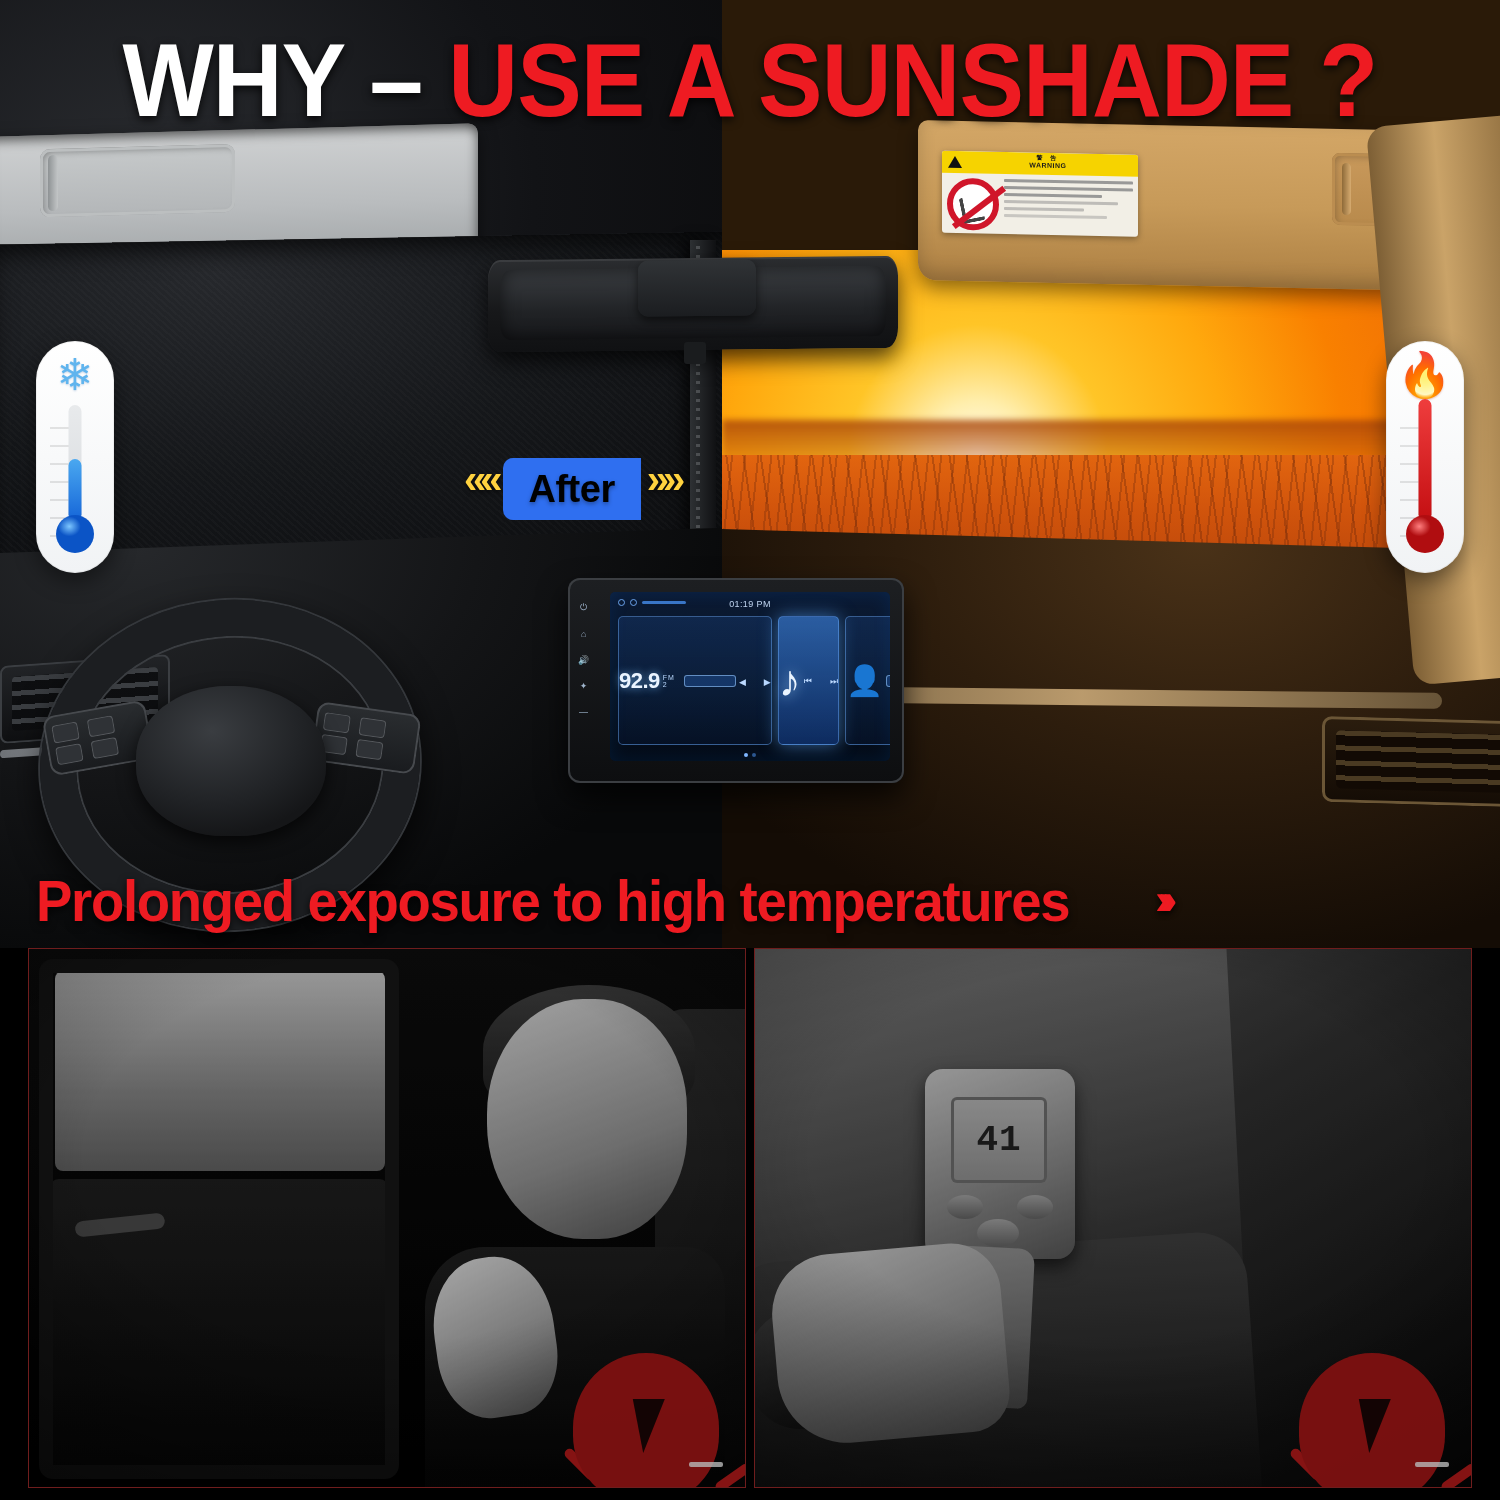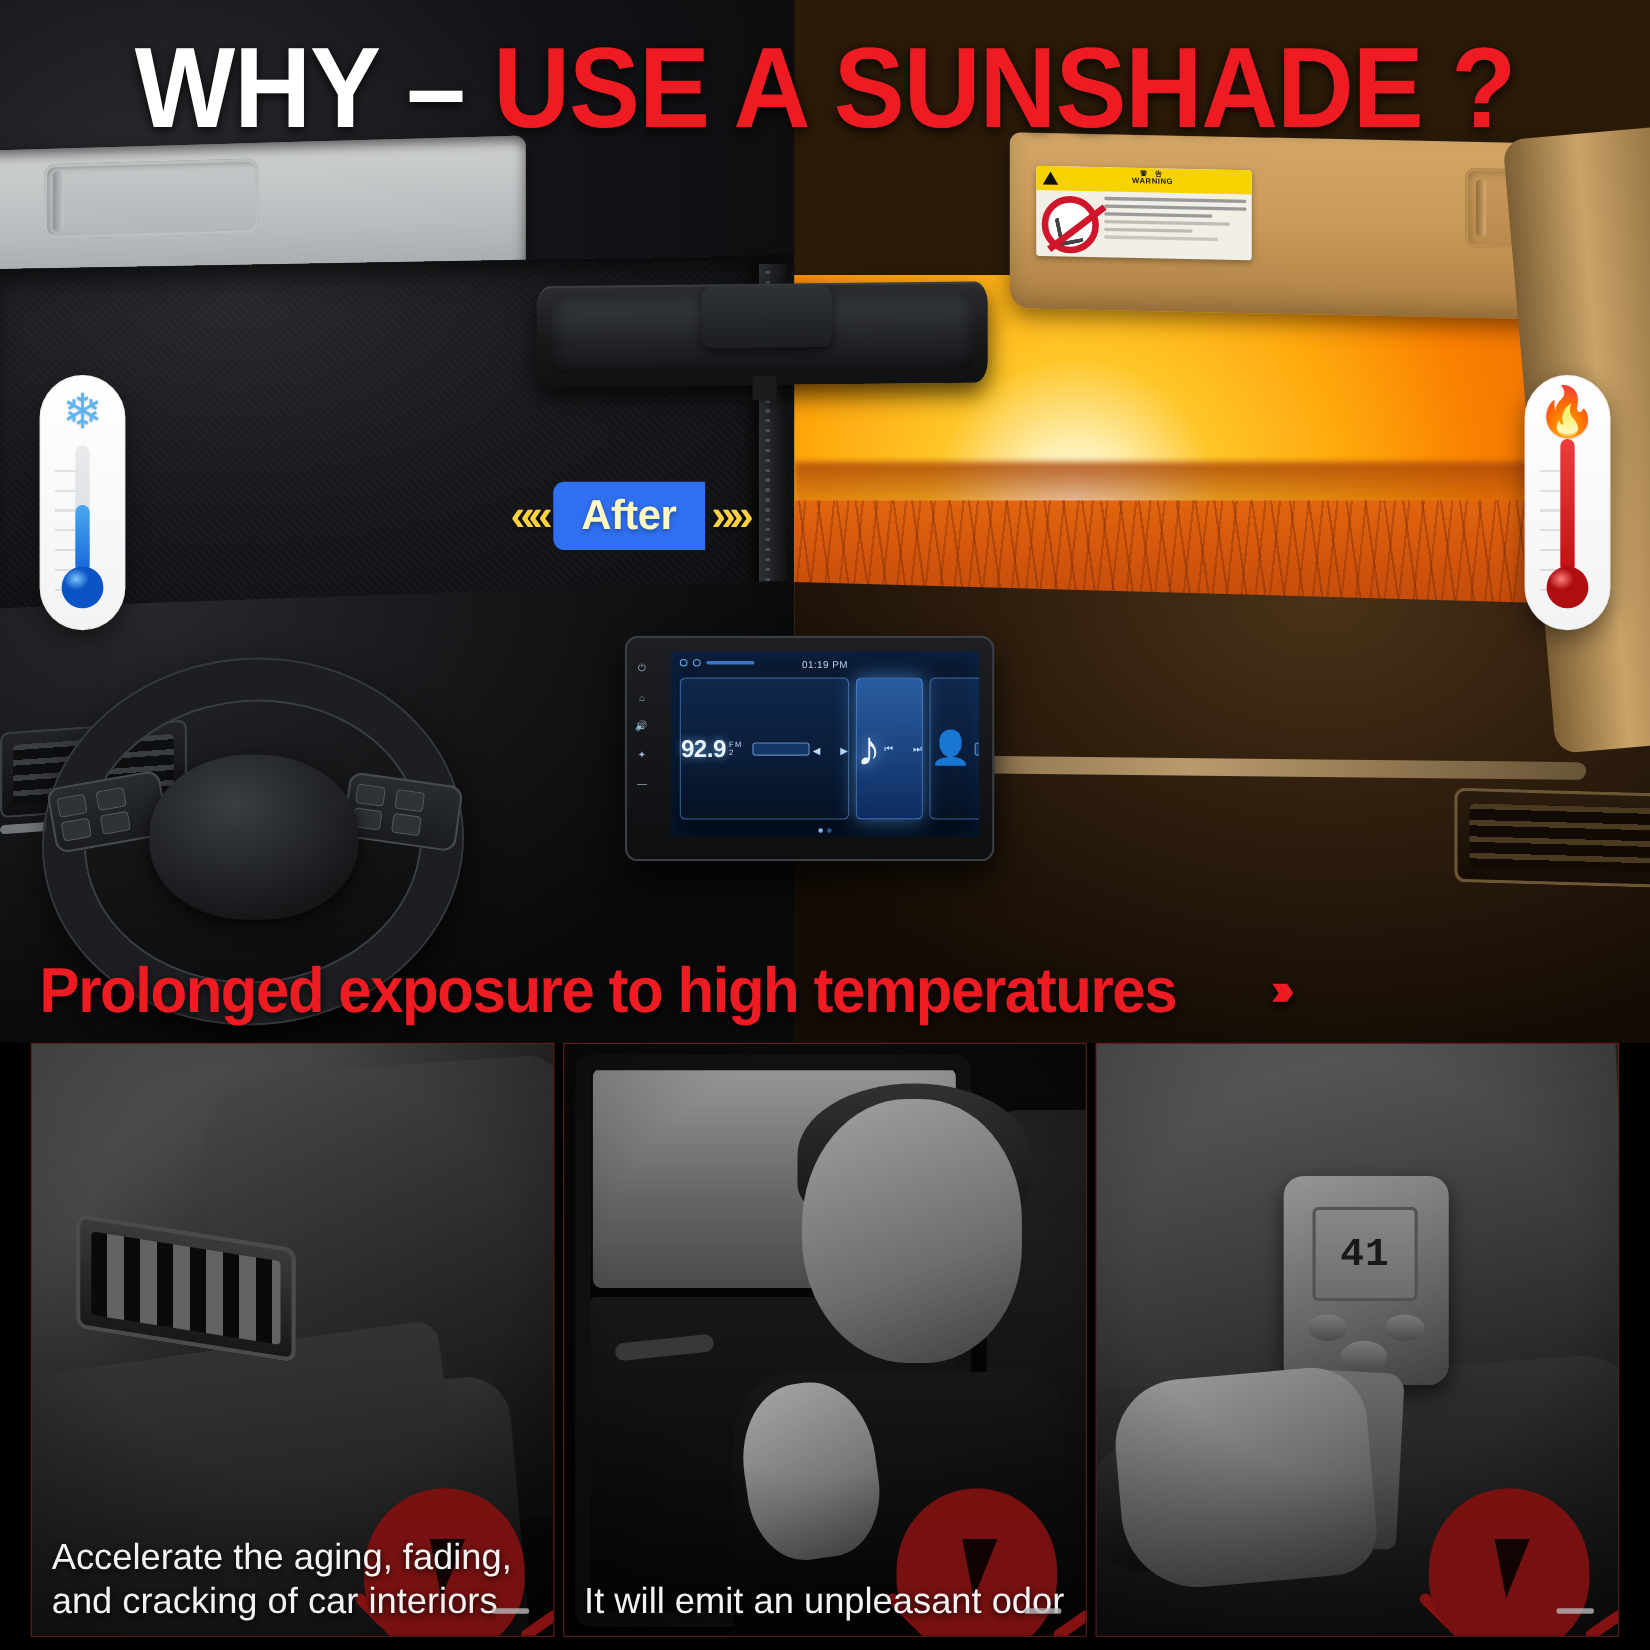--- a/index.html
+++ b/index.html
@@ -356,22 +356,22 @@
     position:absolute; left:458px; top:438px; z-index:9;
     display:flex; align-items:center; gap:0;
   }
   .chev{
     color:#ffd23f; font-size:40px; font-weight:700; line-height:1;
     text-shadow:0 2px 4px rgba(0,0,0,.6); letter-spacing:-6px;
     padding:0 6px;
   }
   .badge{
     height:62px; display:flex; align-items:center; justify-content:center;
-    color:#fef9c3; font-size:38px; font-weight:700; letter-spacing:-.5px;
-    padding:0 26px; text-shadow:0 2px 4px rgba(0,0,0,.35);
+    color:#000000; font-size:38px; font-weight:700; letter-spacing:-.5px;
+    padding:0 26px; text-shadow:0 2px 4px rgba(0,0,0,.35);margin-top:20px;
   }
   .badge.after{ background:#2f6ff0; border-radius:10px 0 0 10px; }
   .badge.before{ background:#c32f06; border-radius:0 10px 10px 0; }
 
   
   .headline{
     position:absolute; left:0; right:0; top:28px; z-index:10;
     text-align:center; white-space:nowrap;
     font-family:"Liberation Sans", sans-serif;
     font-weight:700; font-size:104px; line-height:1;
@@ -734,42 +734,20 @@
     </div>
   </div>
 
   <div class="midband">
     <span class="mtext">Prolonged exposure to high temperatures</span>
     <span class="mchev">›››</span>
   </div>
 
   <div class="panels">
 
-    <div class="panel">
-      <div class="photo art1">
-        <div class="seat"></div>
-        <div class="seat2"></div>
-        <div class="dashfront"></div>
-        <div class="vent"></div>
-      </div>
-      <div class="heat-watermark">
-        <div class="rays">
-          <i style="transform:rotate(-45deg)"></i>
-          <i style="transform:rotate(-20deg)"></i>
-            <i style="transform:rotate(5deg)"></i>
-          <i style="transform:rotate(30deg)"></i>
-            <i style="transform:rotate(55deg)"></i>
-        </div>
-        <div class="sunbody"></div>
-        <div class="bolt"></div>
-      </div>
-      <div class="vignette"></div>
-      <div class="dash-mark"></div>
-      <div class="panel-caption">Accelerate the aging, fading, and cracking of car interiors</div>
-    </div>
 
     <div class="panel">
       <div class="photo art2">
         <div class="window"></div>
         <div class="door"></div>
         <div class="handle"></div>
         <div class="doorframe"></div>
         <div class="seatback"></div>
         <div class="hair"></div>
         <div class="head"></div>
@@ -782,21 +760,20 @@
           <i style="transform:rotate(-20deg)"></i>
             <i style="transform:rotate(5deg)"></i>
           <i style="transform:rotate(30deg)"></i>
             <i style="transform:rotate(55deg)"></i>
         </div>
         <div class="sunbody"></div>
         <div class="bolt"></div>
       </div>
       <div class="vignette"></div>
       <div class="dash-mark"></div>
-      <div class="panel-caption">It will emit an unpleasant odor</div>
     </div>
 
     <div class="panel">
       <div class="photo art3">
         <div class="seatbig"></div>
         <div class="seatlow"></div>
         <div class="gun">
           <div class="body2">
             <div class="lcd">
               <span class="lcdval">41</span>

